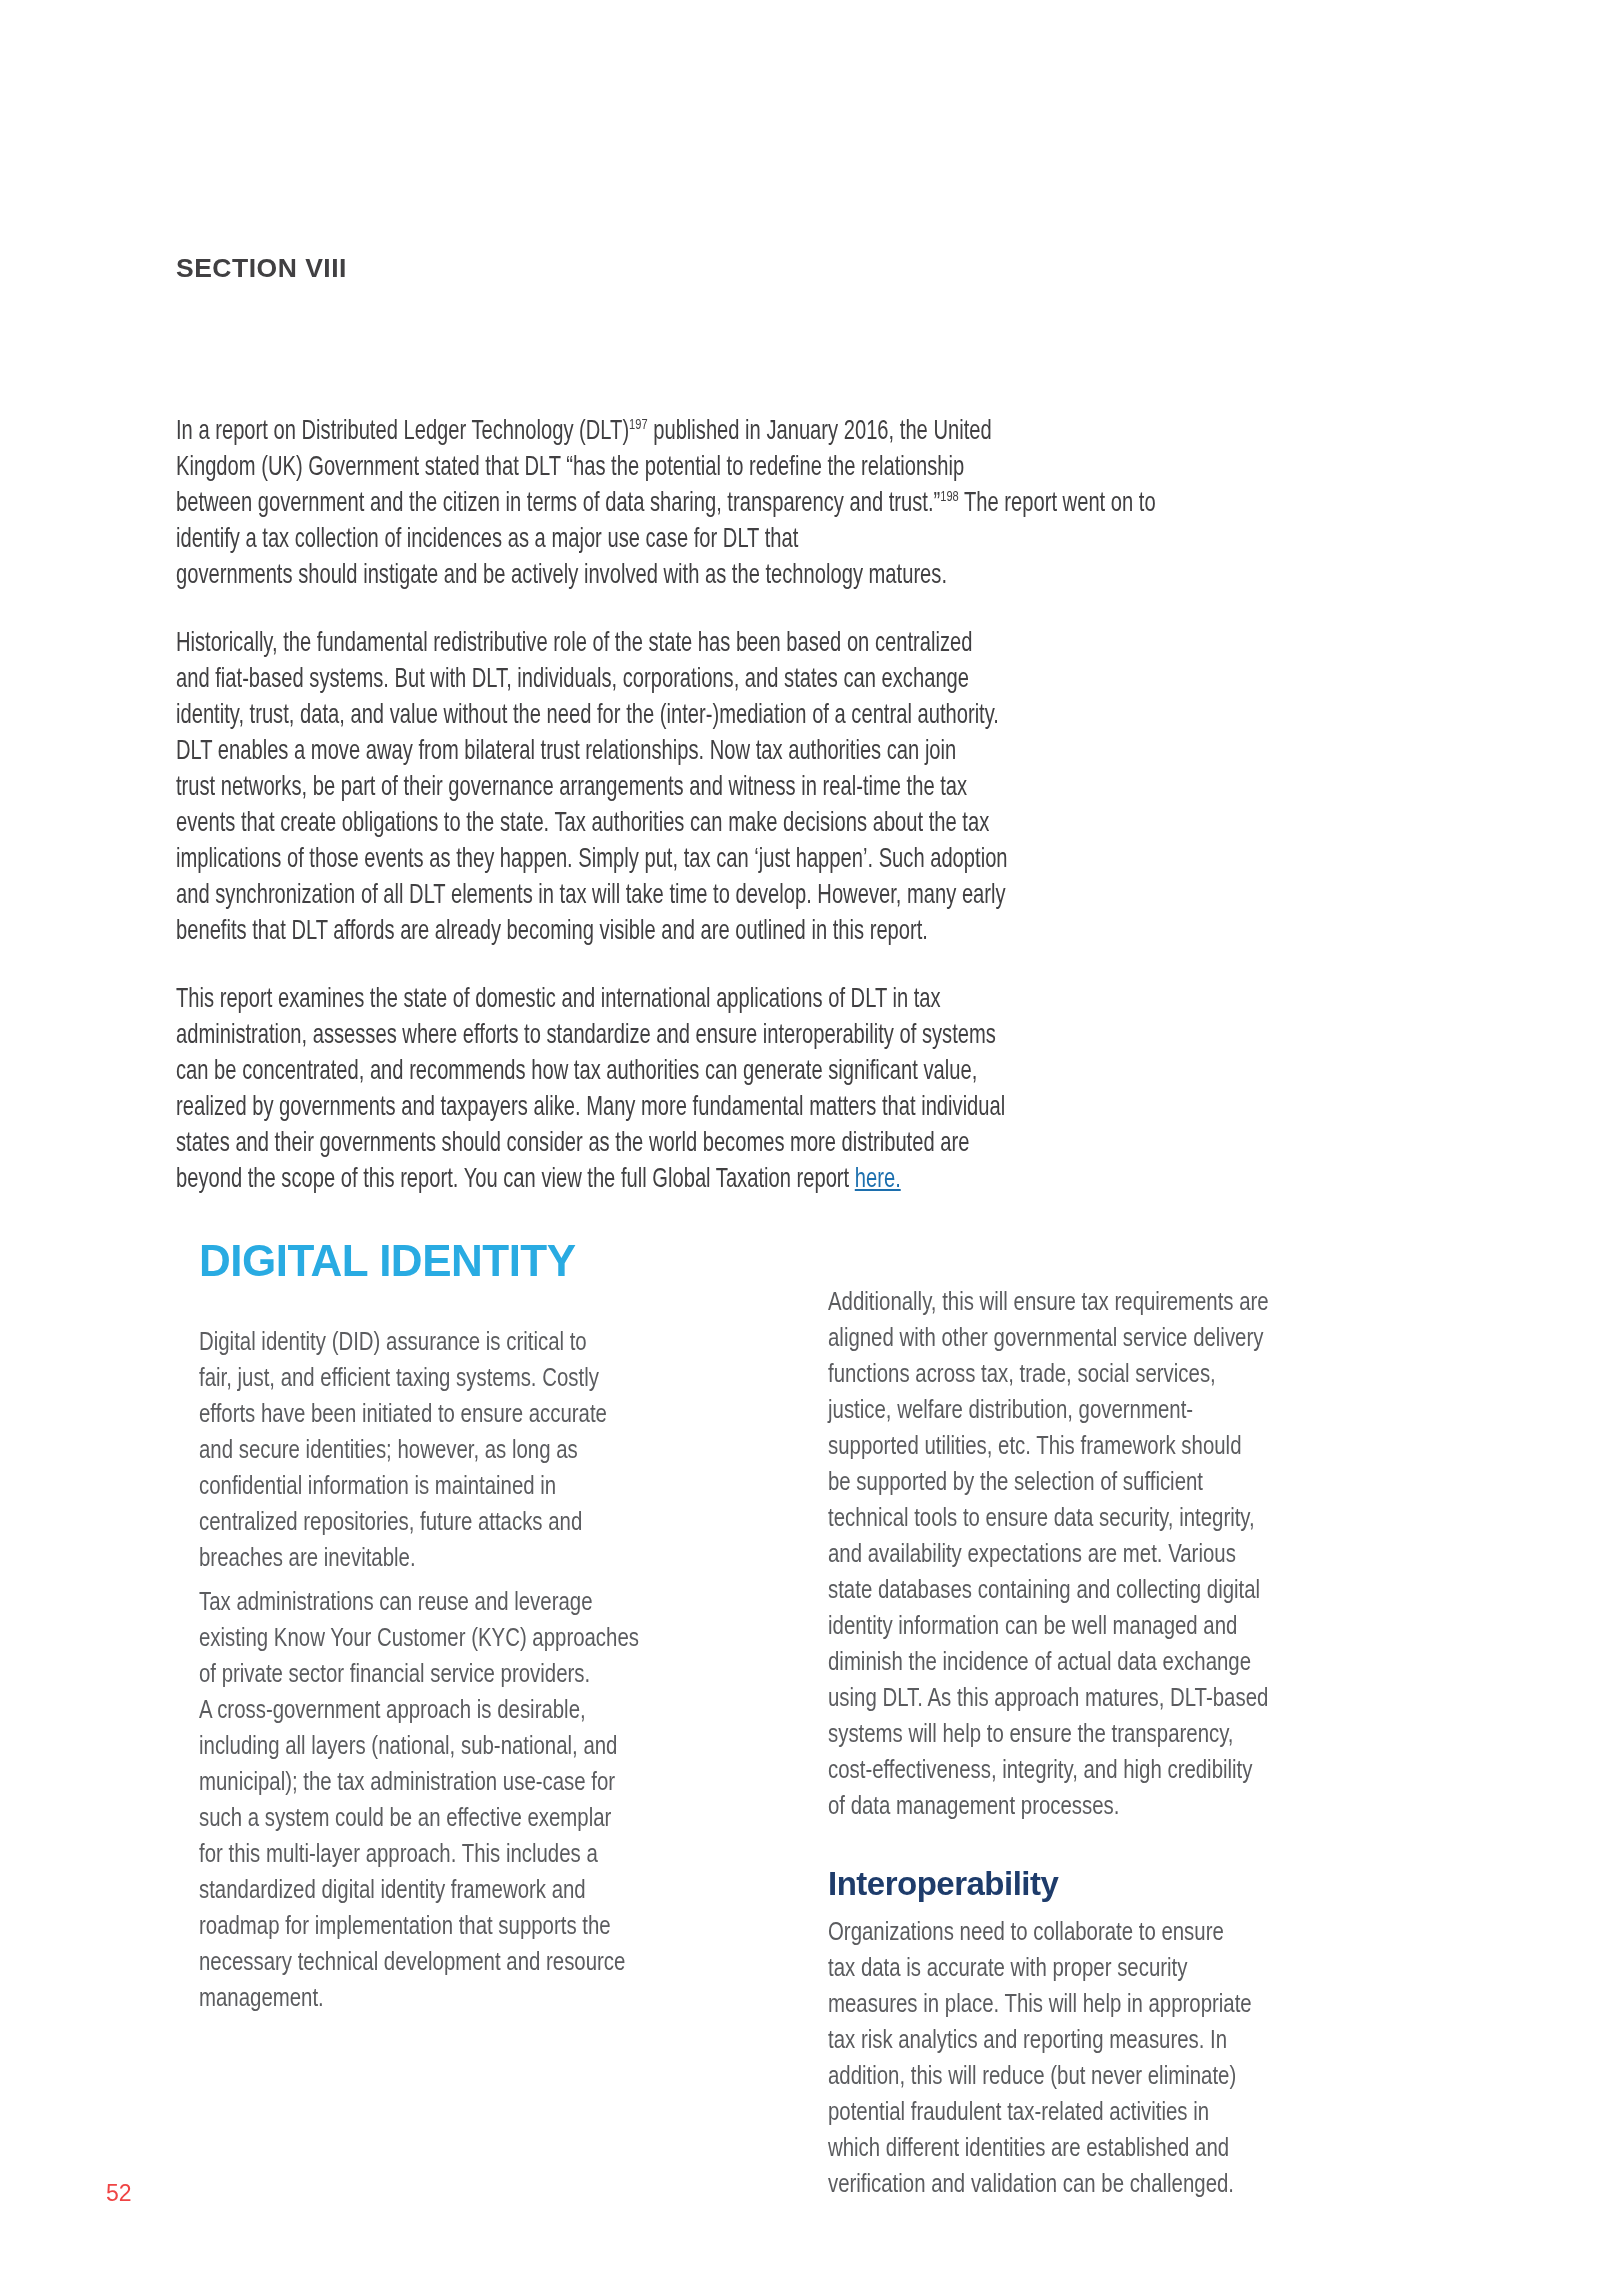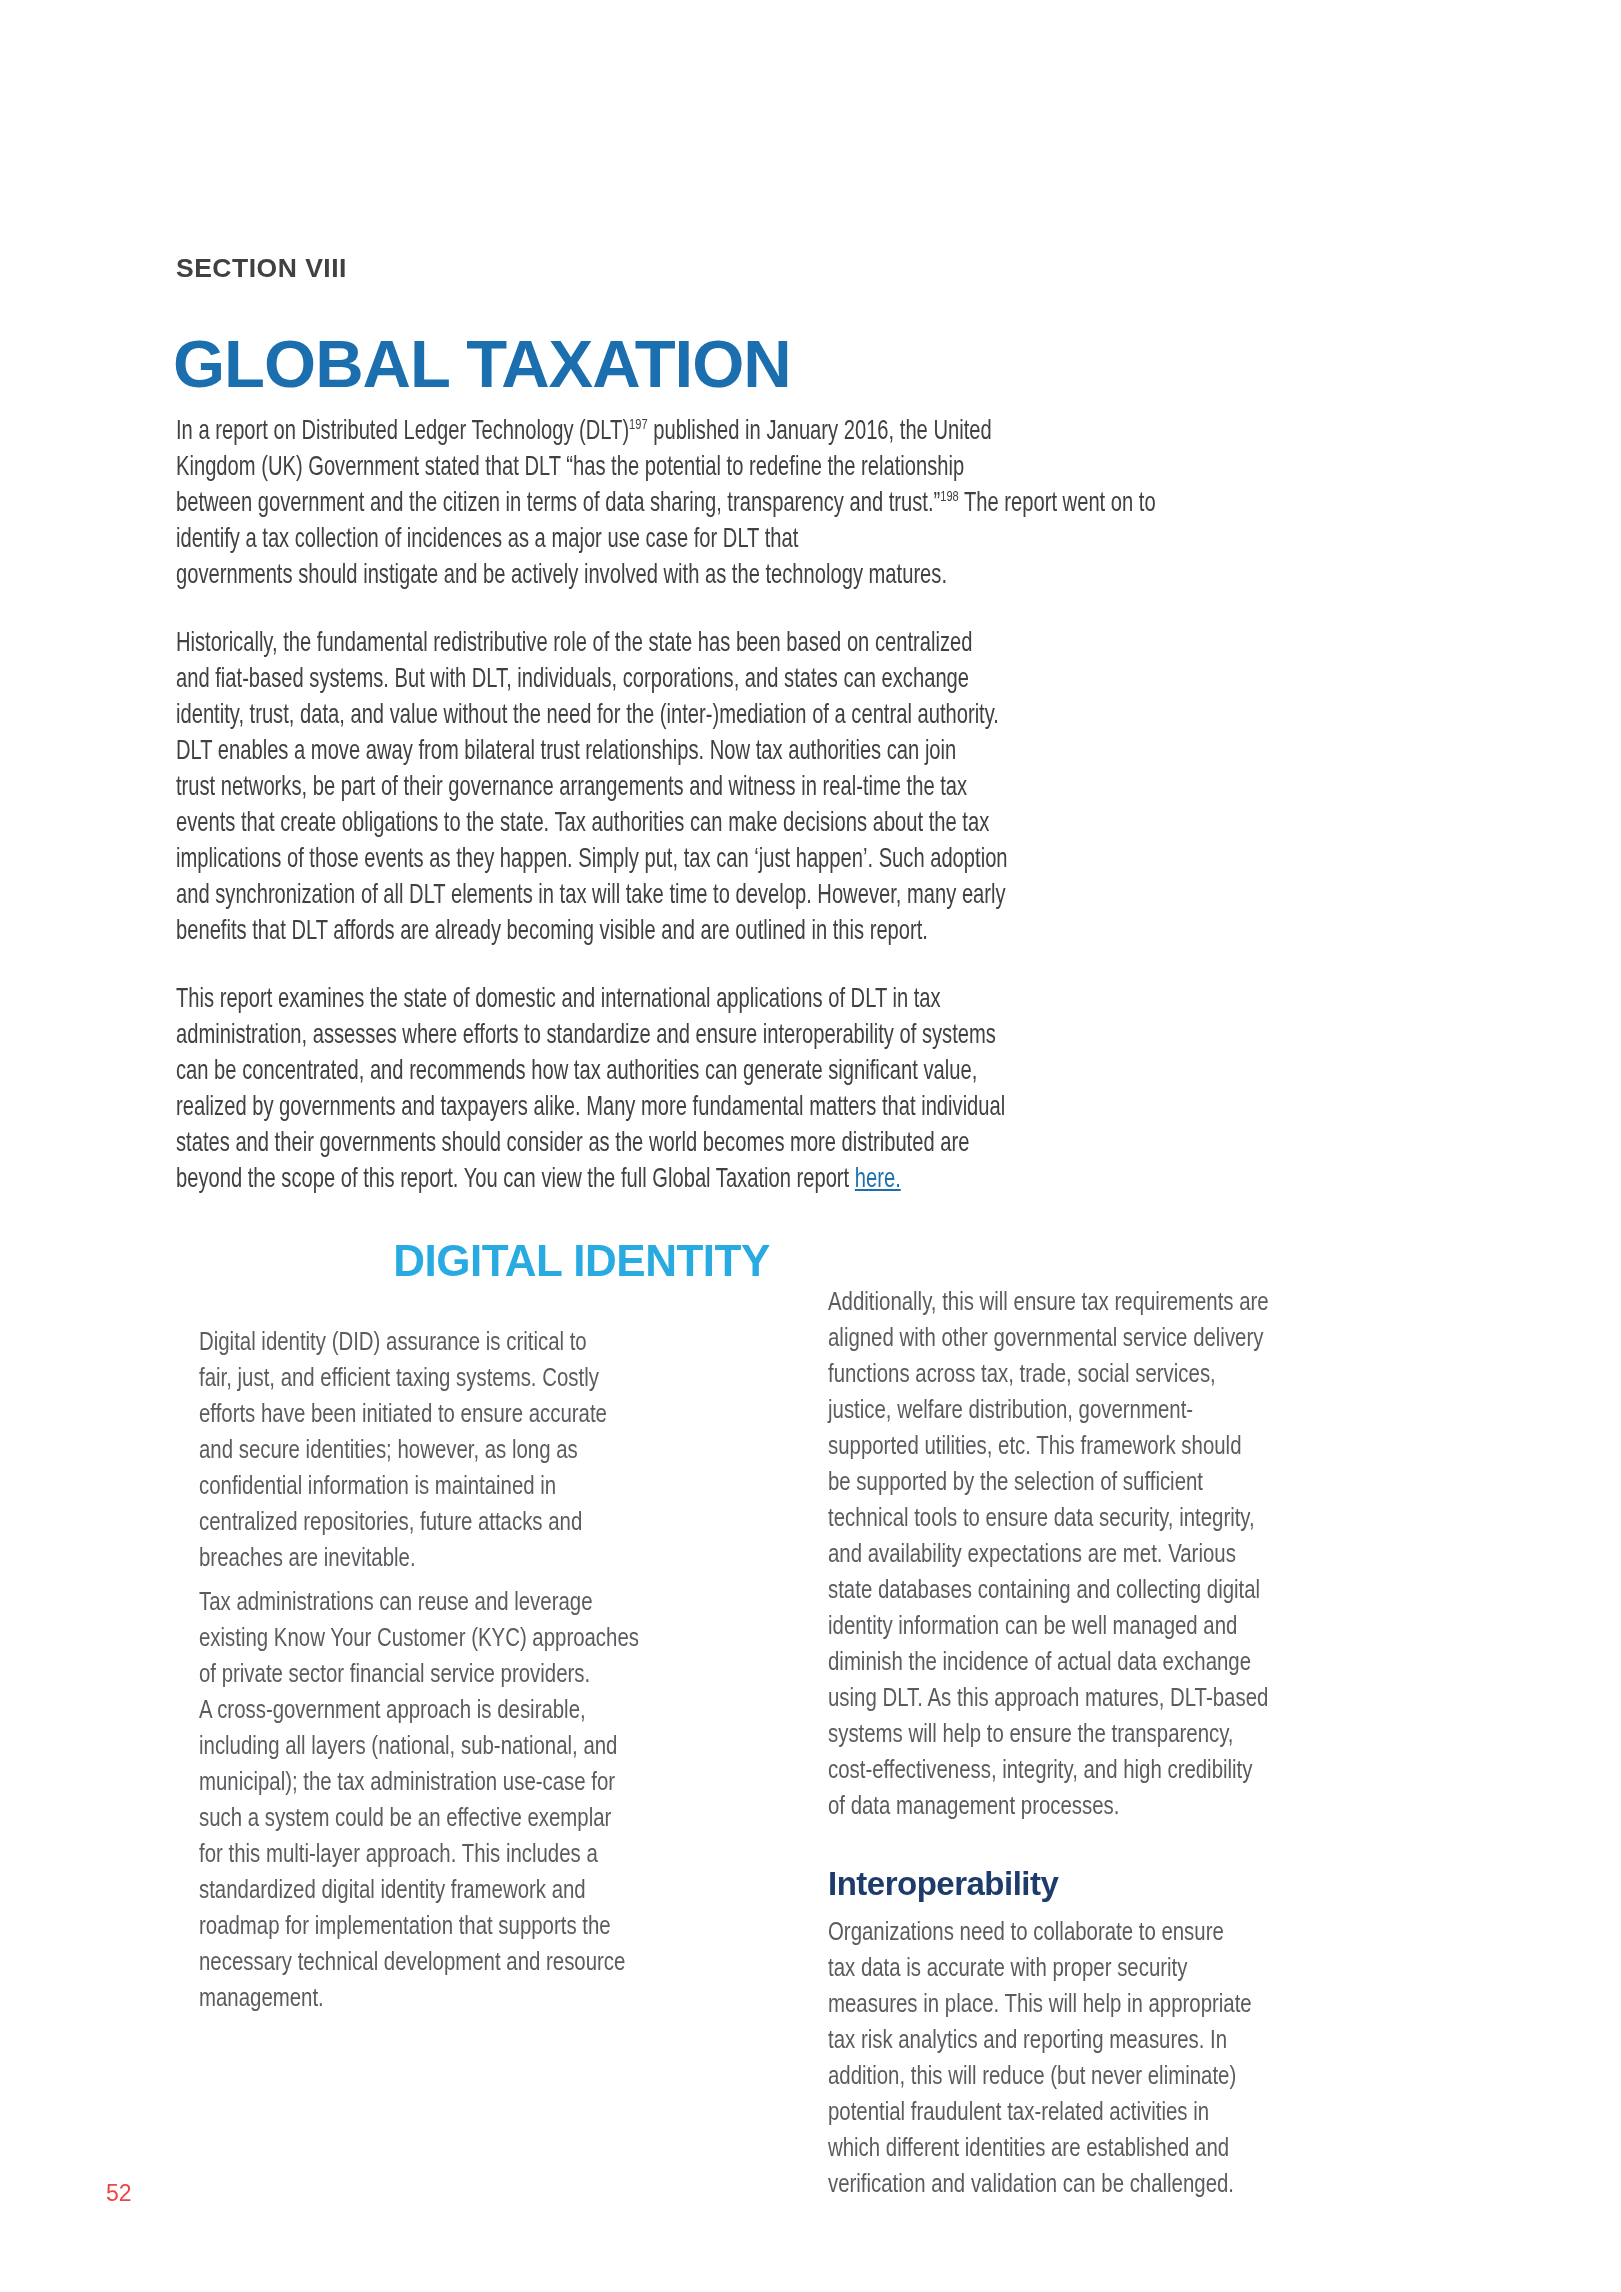--- a/index.html
+++ b/index.html
@@ -70,21 +70,20 @@
     left:828px; top:1283px;
     width:765px;
   }
   h2.sec-head{
     margin:0;
     font-size:44px;
     line-height:47px;
     font-weight:700;
     color:var(--section-heading-cyan);
     letter-spacing:-0.5px;
-    text-align:center;
   }
   h2.sec-head.second{ margin-top:21.6px; }
   h3.sub-head{
     margin:21.6px 0 0 0;
     font-size:33px;
     line-height:43px;
     font-weight:700;
     color:var(--subheading-navy);
     letter-spacing:-0.5px;
   }
@@ -109,21 +108,20 @@
     color:#ef4444;
   }
 </style>
 </head>
 <body>
 
 <div class="page">
 
   <div class="section-label">SECTION VIII</div>
 
-  <h1 class="page-title">GLOBAL TAXATION</h1>
 
   <div class="intro">
     <p><span>In a report on Distributed Ledger Technology (DLT)</span><sup class="fn">197</sup><span> published in January 2016, the United
 Kingdom (UK) Government stated that DLT “has the potential to redefine the relationship
 between government and the citizen in terms of data sharing, transparency and trust.”</span><sup class="fn">198</sup><span> The report went on to identify a tax collection of incidences as a major use case for DLT that
 governments should instigate and be actively involved with as the technology matures.</span></p>
     <p>Historically, the fundamental redistributive role of the state has been based on centralized
 and fiat-based systems. But with DLT, individuals, corporations, and states can exchange
 identity, trust, data, and value without the need for the (inter-)mediation of a central authority.
 DLT enables a move away from bilateral trust relationships. Now tax authorities can join

